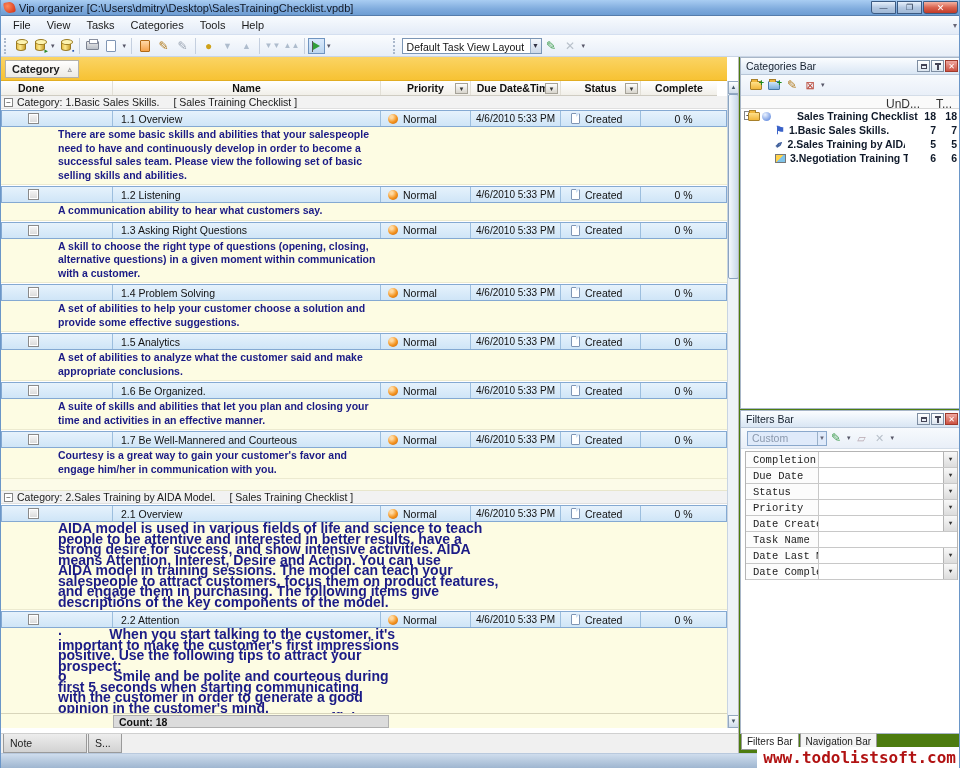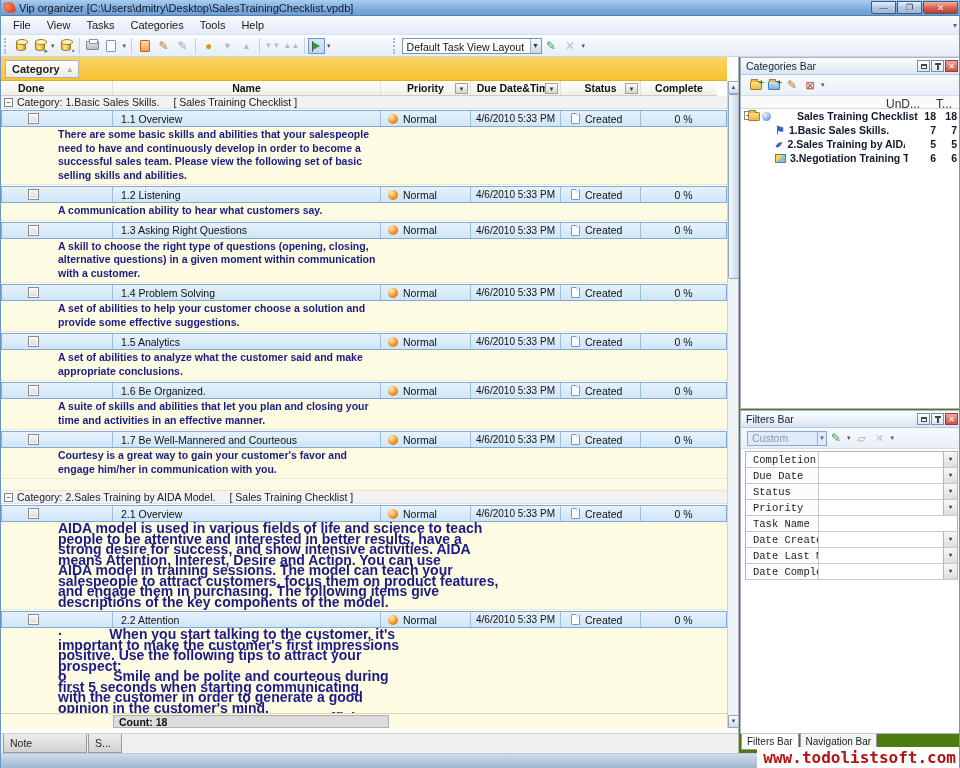--- a/index.html
+++ b/index.html
@@ -593,27 +593,27 @@
           <span class="flabel">Status</span>
           <span class="fval"></span>
           <span class="fdd">▼</span>
         </div>
         <div class="frow">
           <span class="flabel">Priority</span>
           <span class="fval"></span>
           <span class="fdd">▼</span>
         </div>
         <div class="frow">
+          <span class="flabel">Date Created</span>
+          <span class="fval"></span>
+          <span class="fdd">▼</span>
+        </div>
+        <div class="frow">
           <span class="flabel">Task Name</span>
           <span class="fval"></span>
-        </div>
-        <div class="frow">
-          <span class="flabel">Date Created</span>
-          <span class="fval"></span>
-          <span class="fdd">▼</span>
         </div>
         <div class="frow">
           <span class="flabel">Date Last Modifie</span>
           <span class="fval"></span>
           <span class="fdd">▼</span>
         </div>
         <div class="frow">
           <span class="flabel">Date Completed</span>
           <span class="fval"></span>
           <span class="fdd">▼</span>

